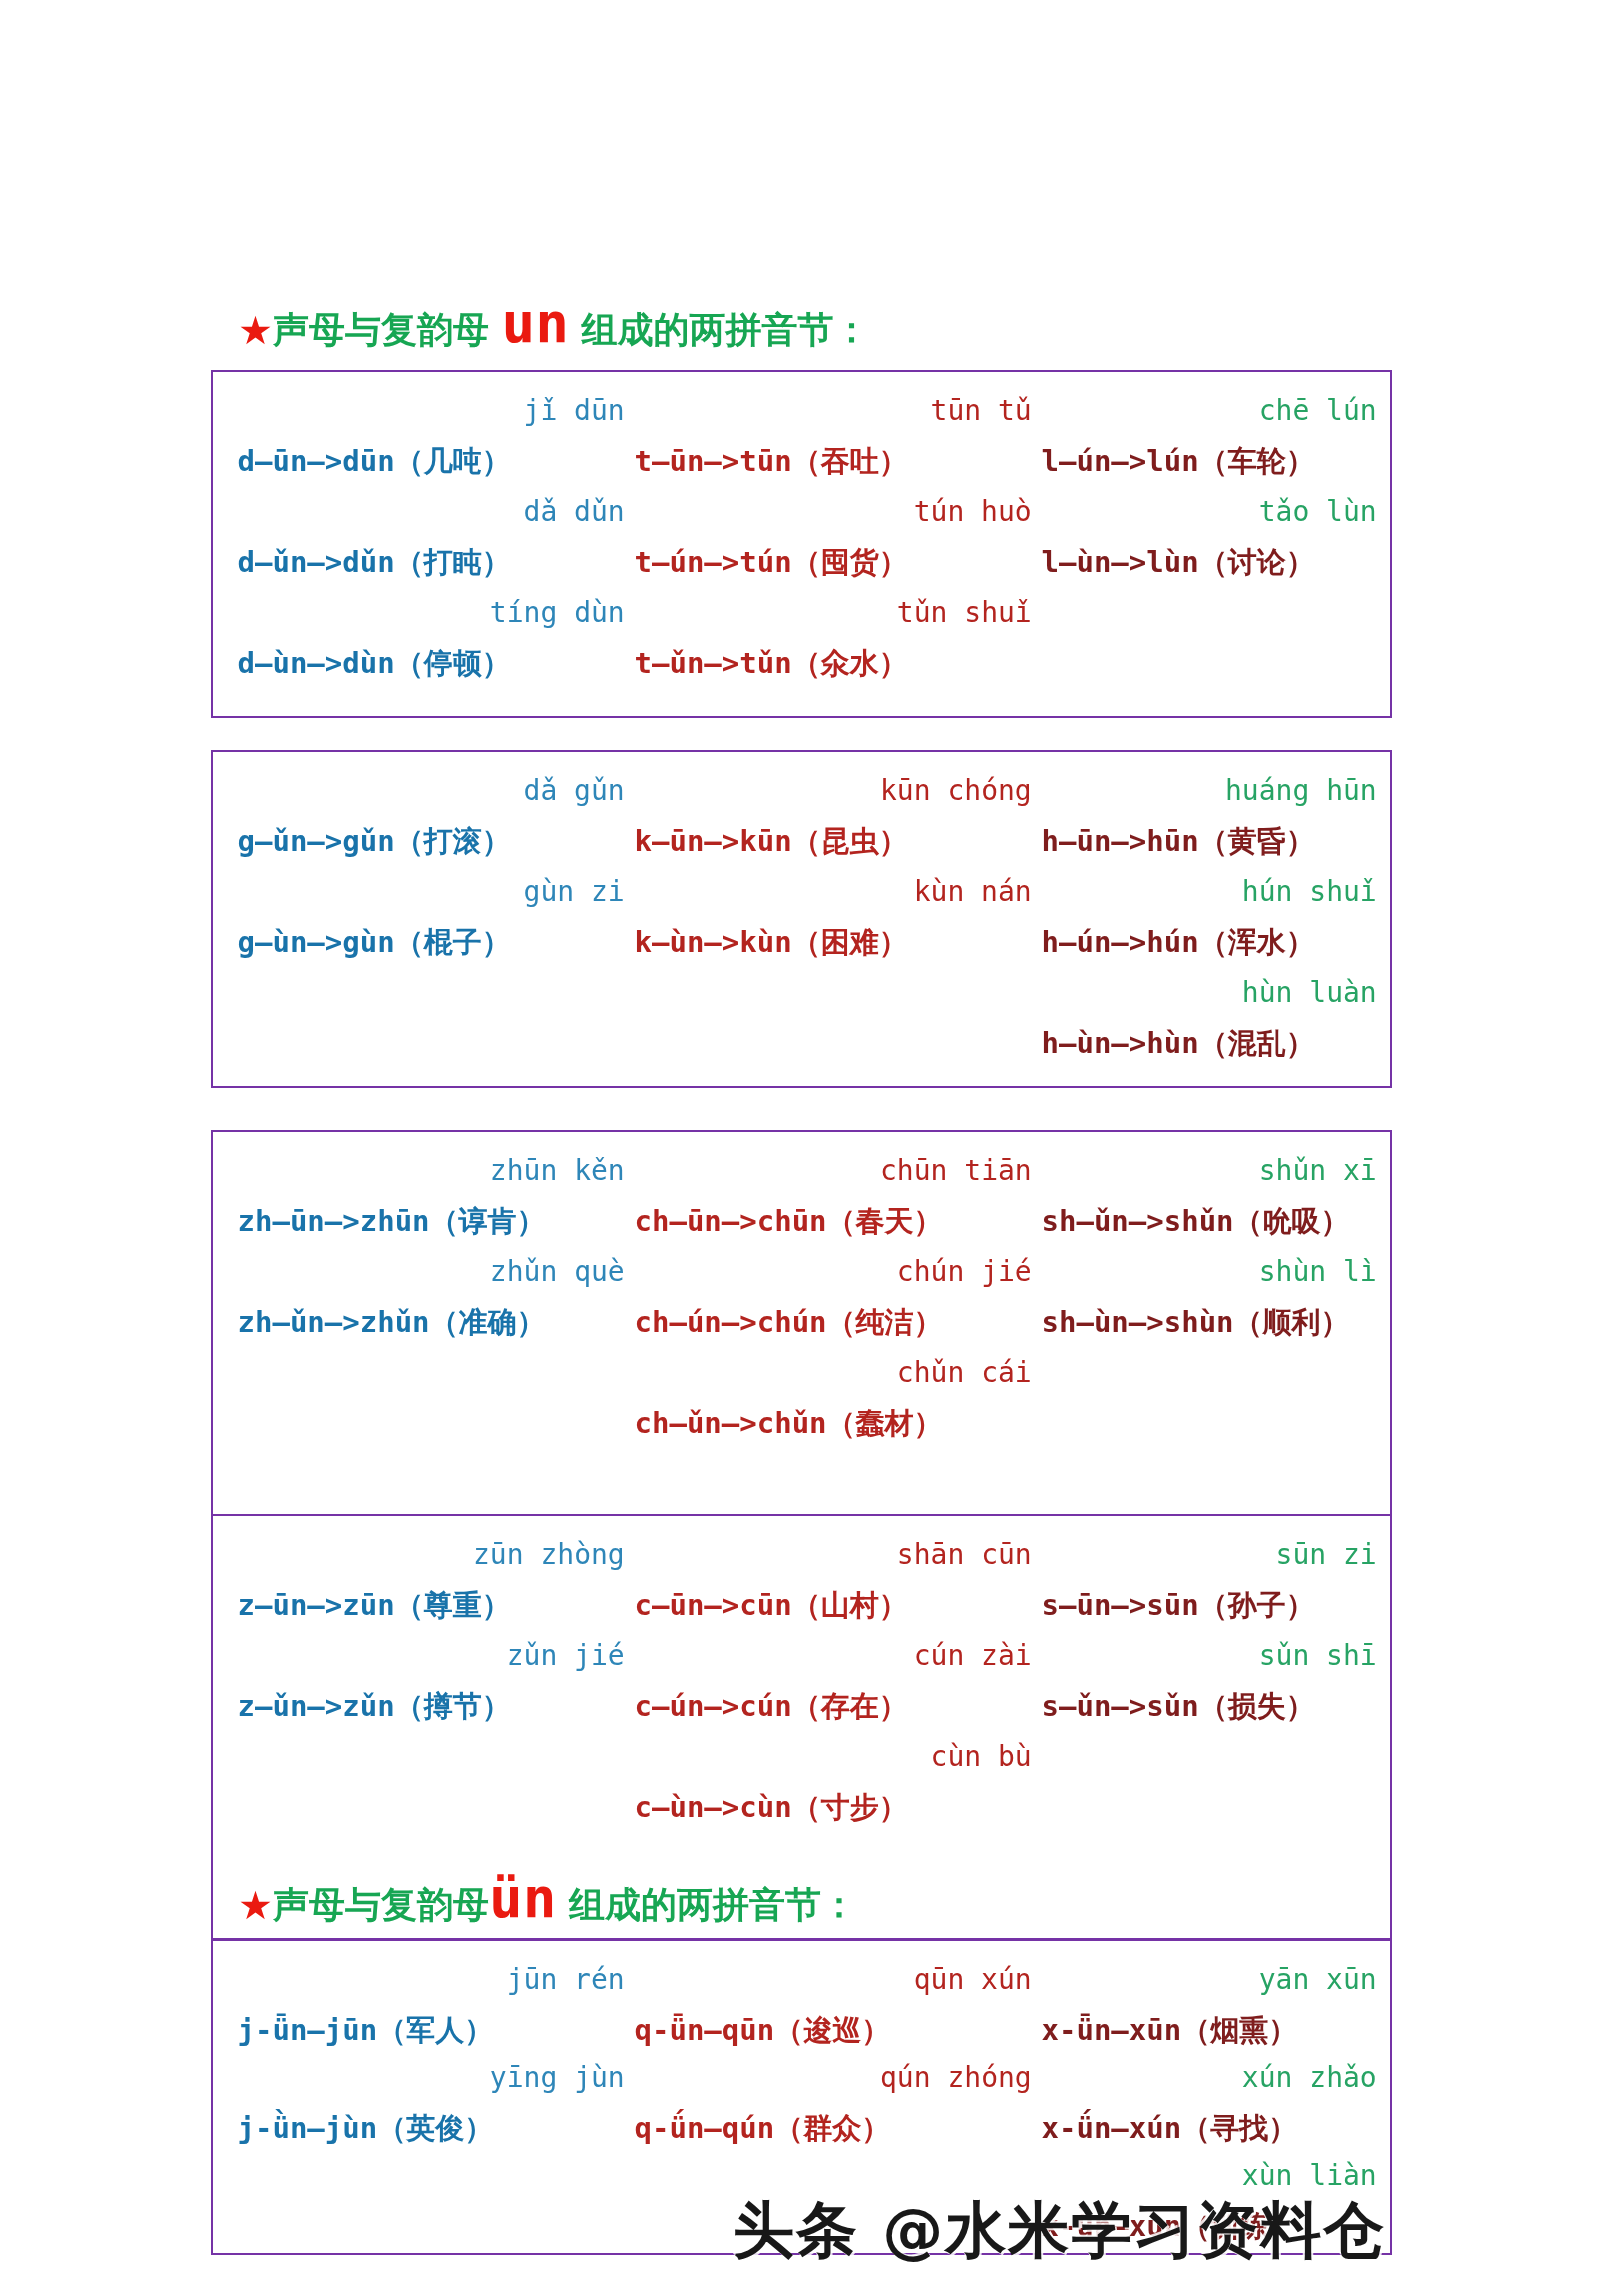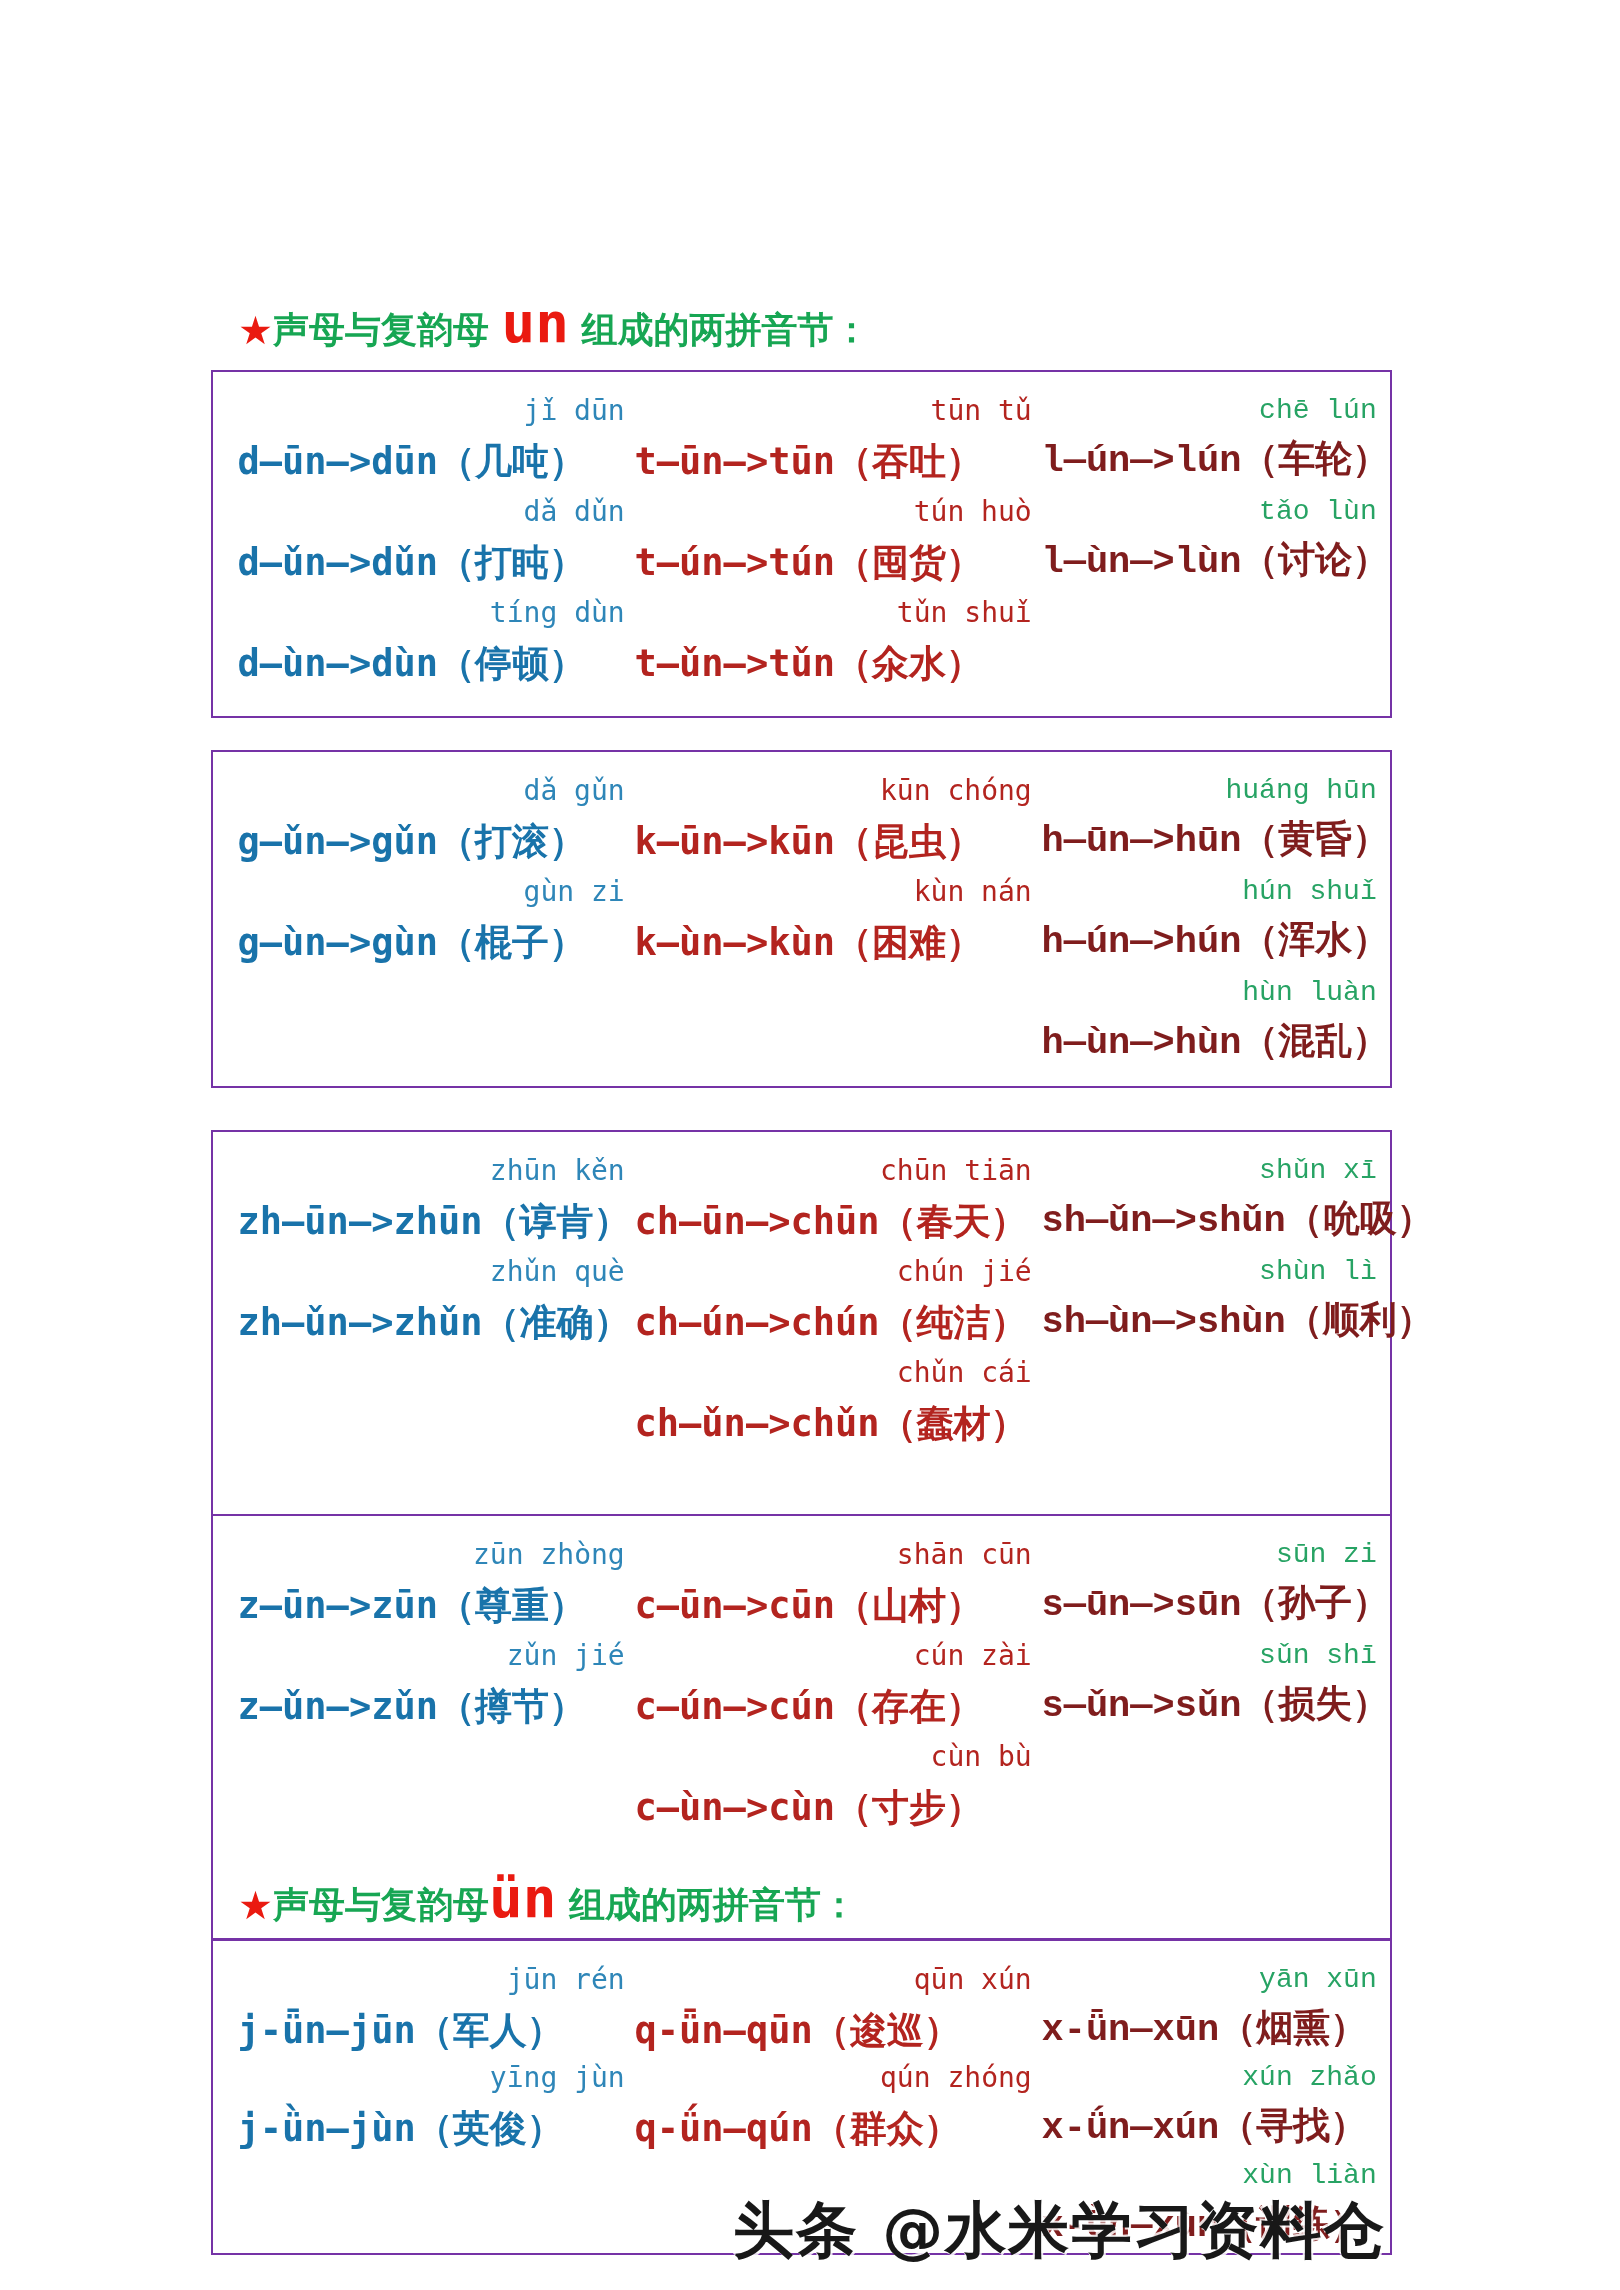--- a/index.html
+++ b/index.html
@@ -23,30 +23,30 @@
     position:absolute;left:211px;width:1181px;
     border:2.9px solid #7533a6;
     box-sizing:border-box;
     display:flex;flex-direction:row;
     padding:13.7px 0 0 24.5px;
     background:#ffffff;
   }
   .col{display:flex;flex-direction:column;}
   .col-1{width:397px;}
   .col-2{width:407px;}
-  .col-3{width:345px;font-family:Liberation Mono, monospace;}
+  .col-3{width:345px;}
   .entry{height:101px;}
   .pbox-5 .entry{height:98px;}
   .word{
     font-size:28px;line-height:50px;
     text-align:right;padding-right:9.8px;
     white-space:nowrap;
   }
   .formula{
-    font-size:37px;font-weight:bold;line-height:51px;
+    font-size:29px;font-weight:bold;line-height:51px;
     text-align:left;white-space:nowrap;
   }
   .c-blue .word{color:#2e86b8;}
   .c-blue .formula{color:#1973aa;}
   .c-red .word{color:#b3241f;}
   .c-red .formula{color:#b3241f;}
   .c-green .word{color:#27a364;}
   .c-green .formula{color:#7f1d1d;}
   .watermark{
     position:absolute;left:733px;top:2190px;

